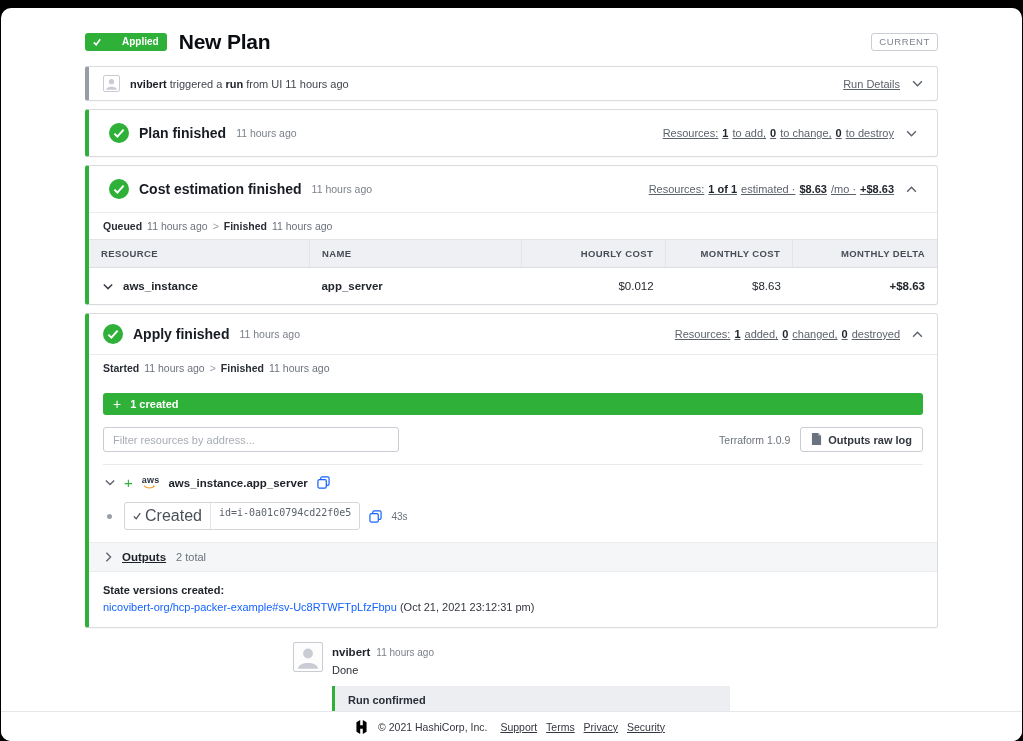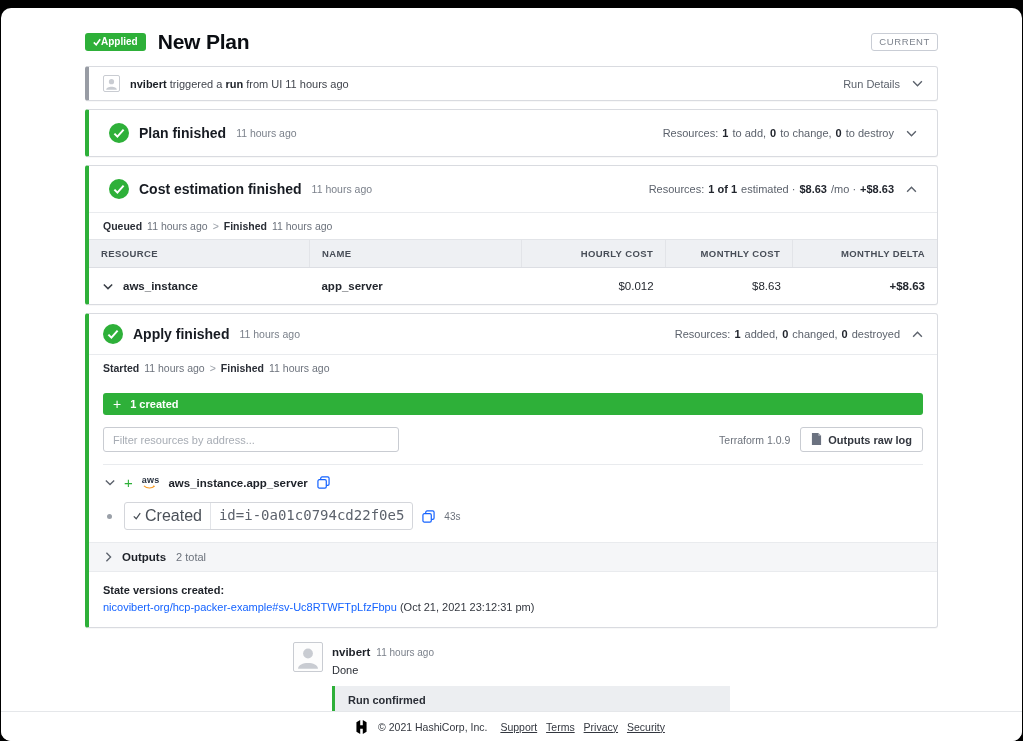--- a/index.html
+++ b/index.html
@@ -7,35 +7,35 @@
   body { font-family:"Liberation Sans", sans-serif; color:#23272e; }
 
   .window { position:absolute; top:8px; left:1px; right:1px; bottom:0;
     background:#fff; border-radius:10px; display:flex; flex-direction:column; overflow:hidden; }
   .content { flex:1; overflow:hidden; padding-top:22px; }
   .container { width:853px; margin:0 auto; }
 
   
   .page-header { display:flex; align-items:center; gap:12px; margin-bottom:12px; }
   .badge-applied { background:#2eb039; color:#fff; font-weight:bold; font-size:10px;
-    padding:3px 8px 4px; border-radius:3px; display:inline-flex; align-items:center; gap:0; }
+    padding:3px 8px 4px; border-radius:3px; display:inline-flex; align-items:center; gap:21px; }
   .page-title { font-size:21px; font-weight:bold; color:#0a0d12; letter-spacing:-0.2px; }
   .badge-current { margin-left:auto; border:1px solid #c9cdd5; color:#7d838d;
     font-size:9.5px; padding:2px 7px 3px; border-radius:3px; letter-spacing:0.6px; background:#fff; }
 
   
   .card { border:1px solid #d9dbe0; border-left:4px solid #2eb039; border-radius:3px;
     margin-bottom:8px; background:#fff; box-shadow:0 1px 1px rgba(0,0,0,0.03); }
   .card.gray-accent { border-left-color:#989ca4; }
   .card-head { display:flex; align-items:center; gap:10px; padding:10px 14px; }
   .card-head.tall { padding:13px 20px; }
   .sec-title { font-weight:bold; font-size:14px; color:#171b22; }
   .sec-time { font-size:10.5px; color:#7b818b; }
   .head-right { margin-left:auto; display:flex; align-items:center; gap:4px;
-    font-size:11px; color:#5c626c; white-space:nowrap; }
+    font-size:11px; color:#5c626c; white-space:nowrap;text-decoration:underline; }
   .head-right b { color:#22262e; }
   .chev { color:#5c626c; margin-left:8px; display:inline-flex; }
   .trigger-text { font-size:11px; color:#41454d; }
   .trigger-text b { color:#1b1f26; }
 
   .timeline { border-top:1px solid #e9ebee; padding:7px 14px; font-size:10.5px; color:#6c727c; 
     display:flex; gap:5px; align-items:center; }
   .timeline b { color:#2a2e36; }
   .timeline .gt { color:#9aa0a8; }
 
@@ -72,27 +72,27 @@
   .log-list { margin-top:12px; border-top:1px solid #e9ebee; }
   .res-row { display:flex; align-items:center; gap:9px; padding:10px 2px; font-size:11.5px; }
   .res-row .addr { font-weight:bold; color:#1d2128; }
   .plus-green { color:#2eb039; font-size:15px; font-weight:normal; line-height:1; }
   .aws-logo { display:inline-flex; flex-direction:column; align-items:flex-start; line-height:1; }
   .aws-logo .t { font-size:9px; font-weight:bold; color:#2b3442; letter-spacing:0.2px; }
   .created-row { display:flex; align-items:center; gap:9px; padding:2px 2px 12px 4px; }
   .dot { width:5px; height:5px; border-radius:50%; background:#9aa0a8; flex:none; margin-right:3px; }
   .chip-group { display:inline-flex; border:1px solid #d4d6db; border-radius:3px; overflow:hidden; background:#fff; }
   .chip-status { display:inline-flex; align-items:center; gap:4px; padding:4px 8px; font-size:16px; color:#4a5058; }
-  .chip-id { border-left:1px solid #e2e4e8; padding:4px 8px; font-size:14px;
+  .chip-id { border-left:1px solid #e2e4e8; padding:4px 8px; font-size:10px;
     font-family:"DejaVu Sans Mono", monospace; color:#5c626c; }
   .dur { font-size:10px; color:#6c727c; }
   .outputs-row { display:flex; align-items:center; gap:10px; background:#f5f6f8;
     border-top:1px solid #e9ebee; border-bottom:1px solid #e9ebee;
     margin:0 -14px; padding:8px 16px; font-size:11.5px; cursor:pointer; }
-  .outputs-row b { color:#1d2128; }
+  .outputs-row b { color:#1d2128;text-decoration:underline; }
   .outputs-count { color:#6c727c; font-size:11px; }
   .state-block { padding-top:12px; font-size:11px; }
   .state-block .lbl { font-weight:bold; color:#1d2128; margin-bottom:5px; }
   .state-line a { color:#1563ff; text-decoration:none; }
   .state-line .dt { color:#33373f; }
 
   
   .thread { width:437px; margin:14px auto 0; }
   .thread-head { display:flex; gap:9px; }
   .thread-meta .name { font-weight:bold; font-size:11.5px; color:#1d2128; }

